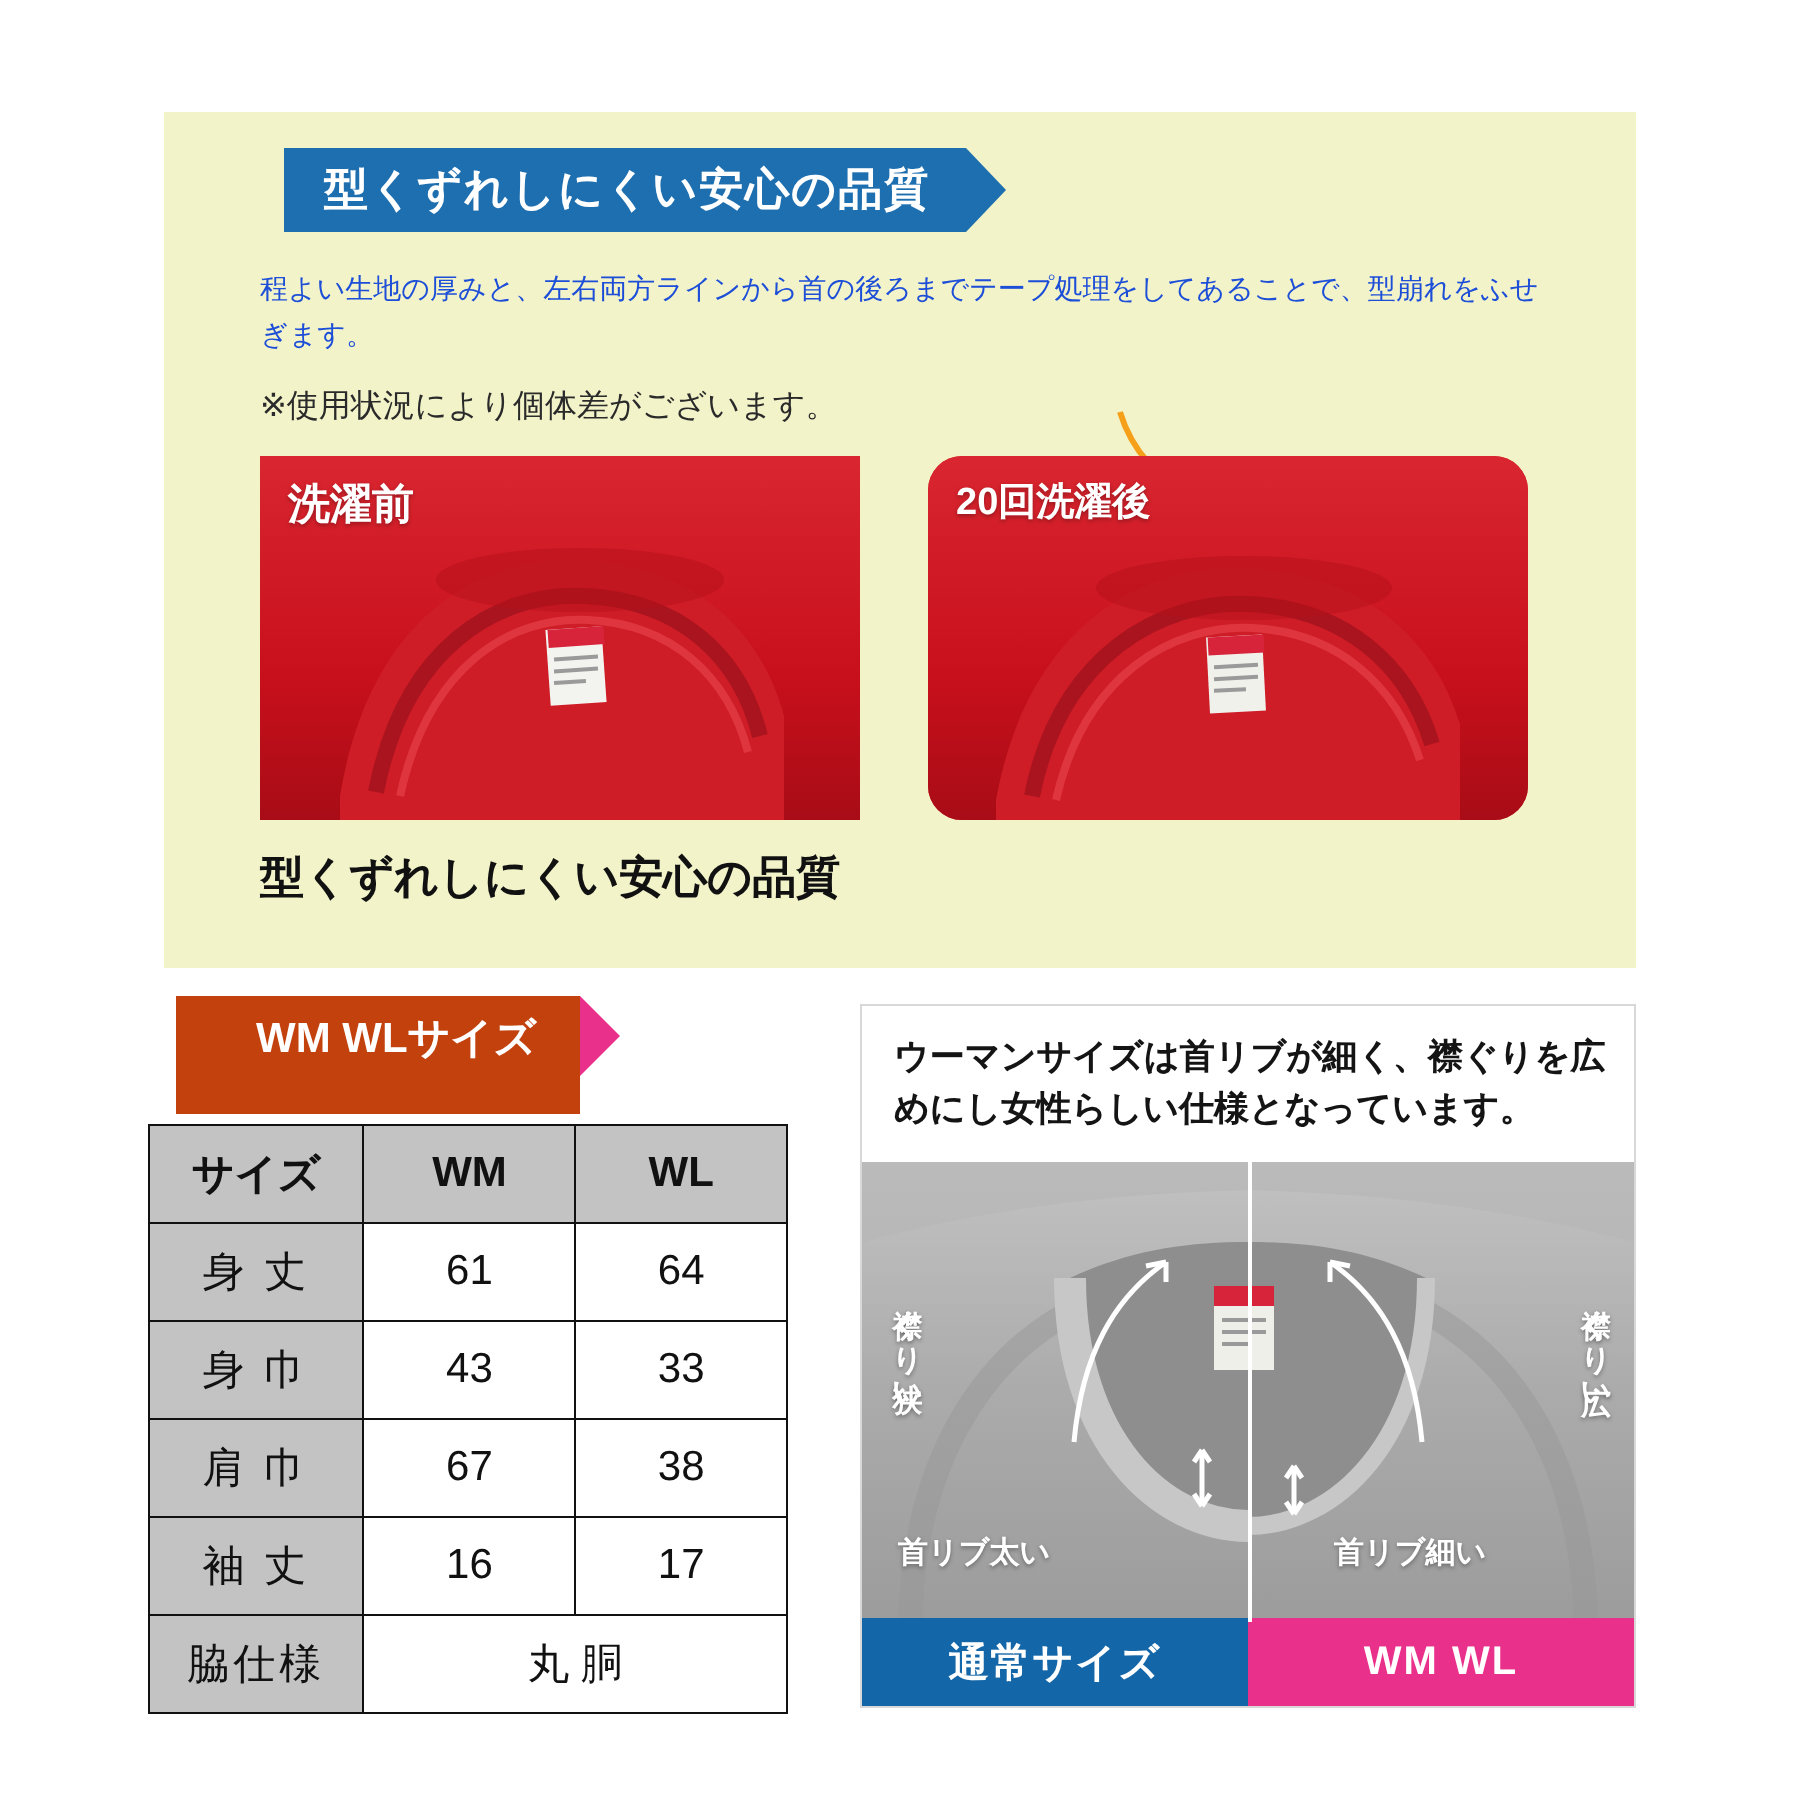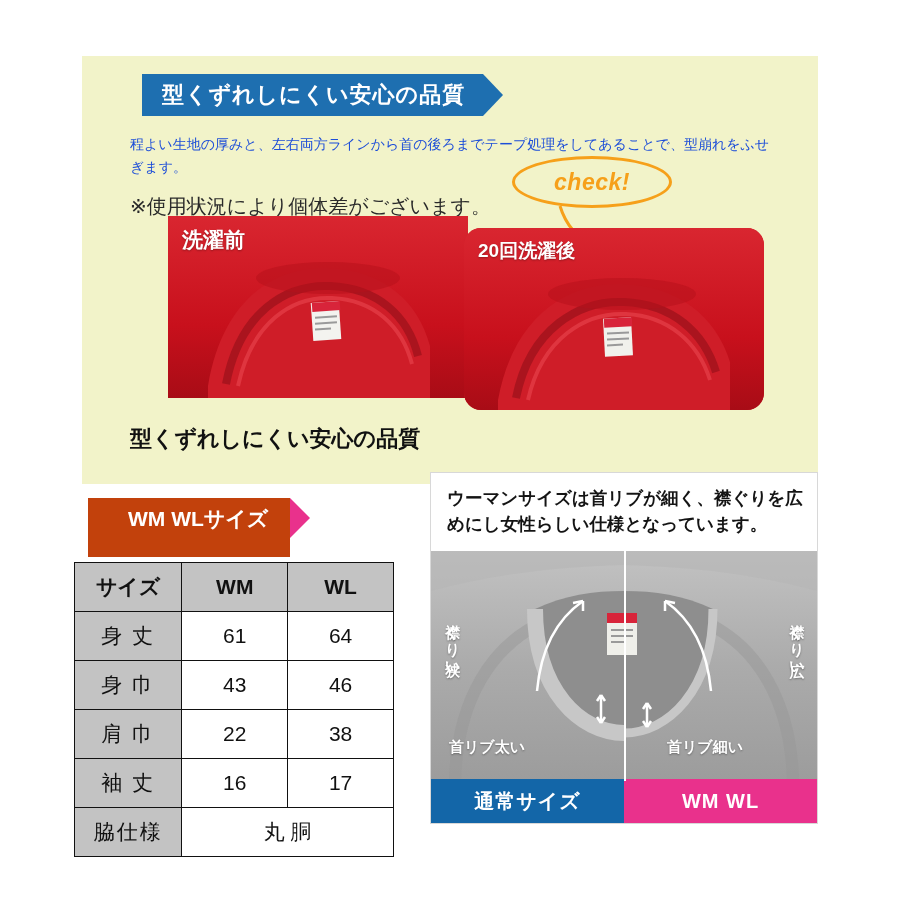--- a/index.html
+++ b/index.html
@@ -59,21 +59,21 @@
     width: 650px;
     font-size: 14px;
     line-height: 1.62;
     color: #1d4ed8;
     font-weight: 500;
   }
   .note-text {
     position: absolute;
     left: 48px;
     top: 137px;
-    font-size: 20px;
+    font-size: 16px;
     color: #2a2a2a;
   }
 
   
   .check-bubble {
     position: absolute;
     left: 430px;
     top: 100px;
     width: 160px;
     height: 56px;
@@ -112,21 +112,21 @@
   }
 
   
   .photo {
     position: absolute;
     width: 300px;
     height: 182px;
     background: #cf1f29;
     overflow: hidden;
   }
-  .photo-left { left: 48px; top: 160px; margin-left: 38px; }
+  .photo-left { left: 48px; top: 172px; }
   .photo-right { left: 382px; top: 172px; border-radius: 17px; }
 
   .photo-label {
     position: absolute;
     left: 14px;
     top: 10px;
     color: #ffffff;
     font-size: 21px;
     font-weight: bold;
     text-shadow: 0 1px 2px rgba(0,0,0,.3);
@@ -195,21 +195,21 @@
     font-weight: normal;
     width: 108px;
     letter-spacing: 2px;
   }
   table.size-table tbody td.val { width: 106px; }
 
   
   .right-panel {
     position: absolute;
     left: 430px;
-    top: 472px;
+    top: 502px;
     width: 388px;
     height: 352px;
     background: #ffffff;
     border: 1px solid #d8d8d8;
     box-sizing: border-box;
     overflow: hidden;
   }
   .right-text {
     position: absolute;
     left: 16px;
@@ -273,24 +273,20 @@
 
 <div class="top-panel">
 
   <div class="ribbon">
     <span>型くずれしにくい安心の品質</span>
   </div>
 
   <div class="body-text">程よい生地の厚みと、左右両方ラインから首の後ろまでテープ処理をしてあることで、型崩れをふせぎます。</div>
   <div class="note-text">※使用状況により個体差がございます。</div>
 
-  <div class="check-bubble">
-    <div class="oval"></div>
-    <div class="txt">check!</div>
-  </div>
   <svg class="check-tail" viewBox="0 0 60 60">
     <path d="M8 2 C14 22, 28 36, 44 44" stroke="#f6a01a" stroke-width="3" fill="none"></path>
     <path d="M44 44 L30 42 M44 44 L41 30" stroke="#f6a01a" stroke-width="3" fill="none"></path>
   </svg>
 
   <div class="photo photo-left">
     <svg width="300" height="182" viewBox="0 0 300 182">
       <defs>
         <linearGradient id="redg1" x1="0" y1="0" x2="0" y2="1">
           <stop offset="0%" stop-color="#d92630"></stop>
@@ -354,25 +350,25 @@
   </thead>
   <tbody>
     <tr>
       <td>身 丈</td>
       <td class="val">61</td>
       <td class="val">64</td>
     </tr>
     <tr>
       <td>身 巾</td>
       <td class="val">43</td>
-      <td class="val">46</td>
+      <td class="val">33</td>
     </tr>
     <tr>
       <td>肩 巾</td>
-      <td class="val">22</td>
+      <td class="val">67</td>
       <td class="val">38</td>
     </tr>
     <tr>
       <td>袖 丈</td>
       <td class="val">16</td>
       <td class="val">17</td>
     </tr>
     <tr>
       <td>脇仕様</td>
       <td colspan="2">丸 胴</td>

